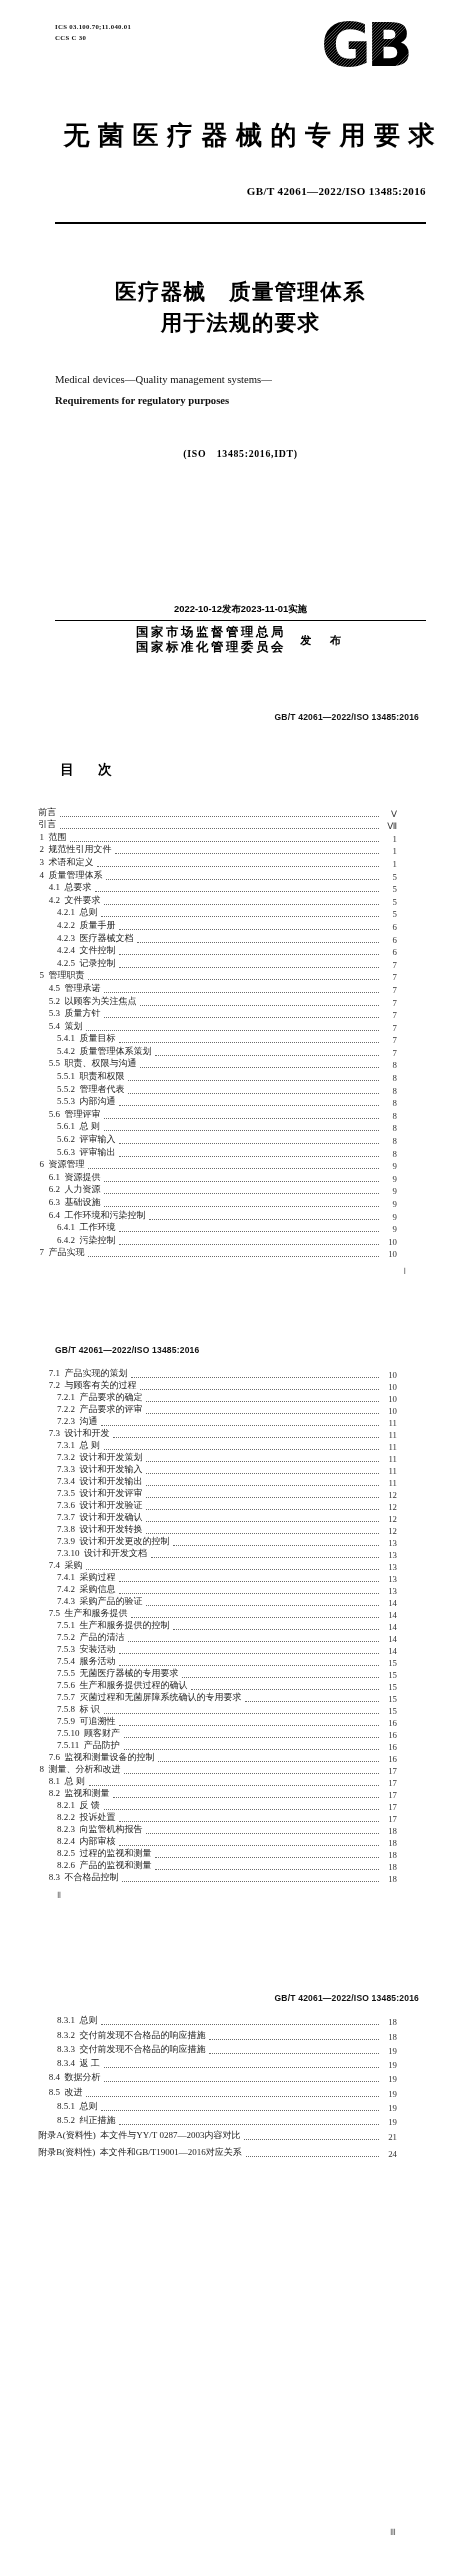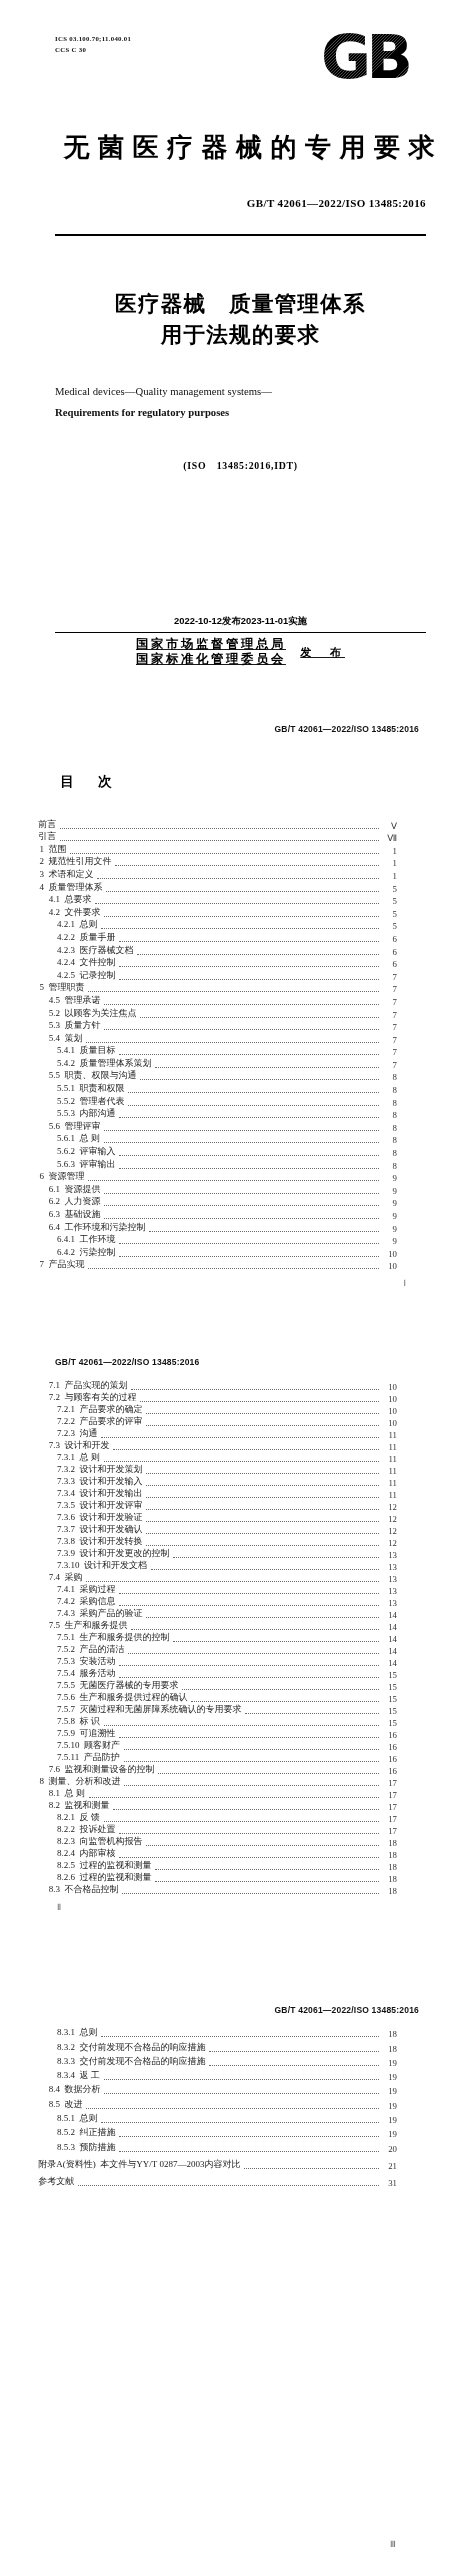--- a/index.html
+++ b/index.html
@@ -1,20 +1,20 @@
 <!DOCTYPE html>
 <html style="font-size:10.4px"><head>
 <meta charset="utf-8">
 <style>
   html,body{margin:0;padding:0;}
   body{
     width:455px;height:2576px;position:relative;background:#ffffff;
     font-family:"Liberation Serif",serif;color:#1a1a1a;overflow:hidden;
   }
-  .abs{position:absolute;margin-top:12px;}
+  .abs{position:absolute;}
   
   .meta-line{left:55px;font:bold 6.8px "Liberation Serif",serif;letter-spacing:0.3px;color:#111;}
   .gb-logo{left:316px;top:14.3px;width:95px;height:62px;display:flex;align-items:center;justify-content:flex-end;}
   .gb-logo span{
     font-family:"DejaVu Sans",sans-serif;font-weight:900;font-size:61px;line-height:62px;
     letter-spacing:-4.6px;padding-right:2.6px;
     background:repeating-linear-gradient(135deg,#000 0 1.6px,#4a4a4a 1.6px 2.1px);
     -webkit-background-clip:text;background-clip:text;color:transparent;
   }
   .nat-title{left:55px;top:118px;width:371px;text-align:center;white-space:nowrap;
@@ -24,21 +24,21 @@
   .rule-thick{left:55px;top:222px;width:371px;height:2px;background:#000;}
   .zh-title{left:55px;width:371px;text-align:center;white-space:nowrap;
     font:bold 21.5px "Liberation Sans",sans-serif;letter-spacing:1.3px;color:#000;}
   .en-sub{left:55px;width:371px;text-align:left;font:10.7px "Liberation Serif",serif;color:#111;}
   .en-sub.b{font-weight:bold;}
   .iso-note{left:55px;top:448px;width:371px;text-align:center;
     font:bold 9.8px "Liberation Serif",serif;letter-spacing:0.7px;color:#000;}
   .dates{left:55px;top:603px;width:371px;display:flex;justify-content:center;
     font:bold 9.4px "Liberation Sans",sans-serif;color:#000;}
   .rule-thin{left:55px;top:620px;width:371px;height:1.3px;background:#000;}
-  .publisher{left:55px;top:625px;width:371px;display:flex;justify-content:center;align-items:center;gap:14.3px;text-decoration:underline;}
+  .publisher{left:55px;top:625px;width:371px;display:flex;justify-content:center;align-items:center;gap:14.3px;}
   .pub-lines div{font:bold 12.4px "Liberation Sans",sans-serif;letter-spacing:2.6px;line-height:15px;color:#000;white-space:nowrap;}
   .pub-issue{font:bold 11px "Liberation Sans",sans-serif;letter-spacing:3.9px;color:#000;white-space:nowrap;}
   
   .page-header{font:bold 8.5px "Liberation Sans",sans-serif;letter-spacing:0.2px;color:#111;white-space:nowrap;}
   .hdr-right{left:55px;width:364px;text-align:right;}
   .hdr-left{left:55px;}
   .toc-title{left:55px;top:761px;width:371px;
     font:bold 13.7px "Liberation Sans",sans-serif;letter-spacing:5.2px;text-indent:5.2px;color:#000;}
   .toc-list{left:37px;width:360px;}
   .toc-row{display:flex;align-items:flex-end;line-height:1;color:#222;}
@@ -481,21 +481,21 @@
       <span class="lbl">8.2.4  内部审核</span>
       <span class="dots"></span>
       <span class="pg">18</span>
     </div>
     <div class="toc-row lv3">
       <span class="lbl">8.2.5  过程的监视和测量</span>
       <span class="dots"></span>
       <span class="pg">18</span>
     </div>
     <div class="toc-row lv3">
-      <span class="lbl">8.2.6  过程的监视和测量</span>
+      <span class="lbl">8.2.6  产品的监视和测量</span>
       <span class="dots"></span>
       <span class="pg">18</span>
     </div>
     <div class="toc-row lv2">
       <span class="lbl">8.3  不合格品控制</span>
       <span class="dots"></span>
       <span class="pg">18</span>
     </div>
   </div>
 <div class="abs folio" style="left:57px;top:1890px">Ⅱ</div>
@@ -535,30 +535,25 @@
     <div class="toc-row lv3">
       <span class="lbl">8.5.1  总则</span>
       <span class="dots"></span>
       <span class="pg">19</span>
     </div>
     <div class="toc-row lv3">
       <span class="lbl">8.5.2  纠正措施</span>
       <span class="dots"></span>
       <span class="pg">19</span>
     </div>
-    <div class="toc-row lv3">
-      <span class="lbl">8.5.3  预防措施</span>
-      <span class="dots"></span>
-      <span class="pg">20</span>
-    </div>
     <div class="toc-row lv0">
       <span class="lbl">附录A(资料性)  本文件与YY/T 0287—2003内容对比</span>
       <span class="dots"></span>
       <span class="pg">21</span>
     </div>
     <div class="toc-row lv0">
-      <span class="lbl">参考文献</span>
-      <span class="dots"></span>
-      <span class="pg">31</span>
+      <span class="lbl">附录B(资料性)  本文件和GB/T19001—2016对应关系</span>
+      <span class="dots"></span>
+      <span class="pg">24</span>
     </div>
   </div>
 <div class="abs folio" style="left:390px;top:2527px">Ⅲ</div>
 
 
 </body></html>

